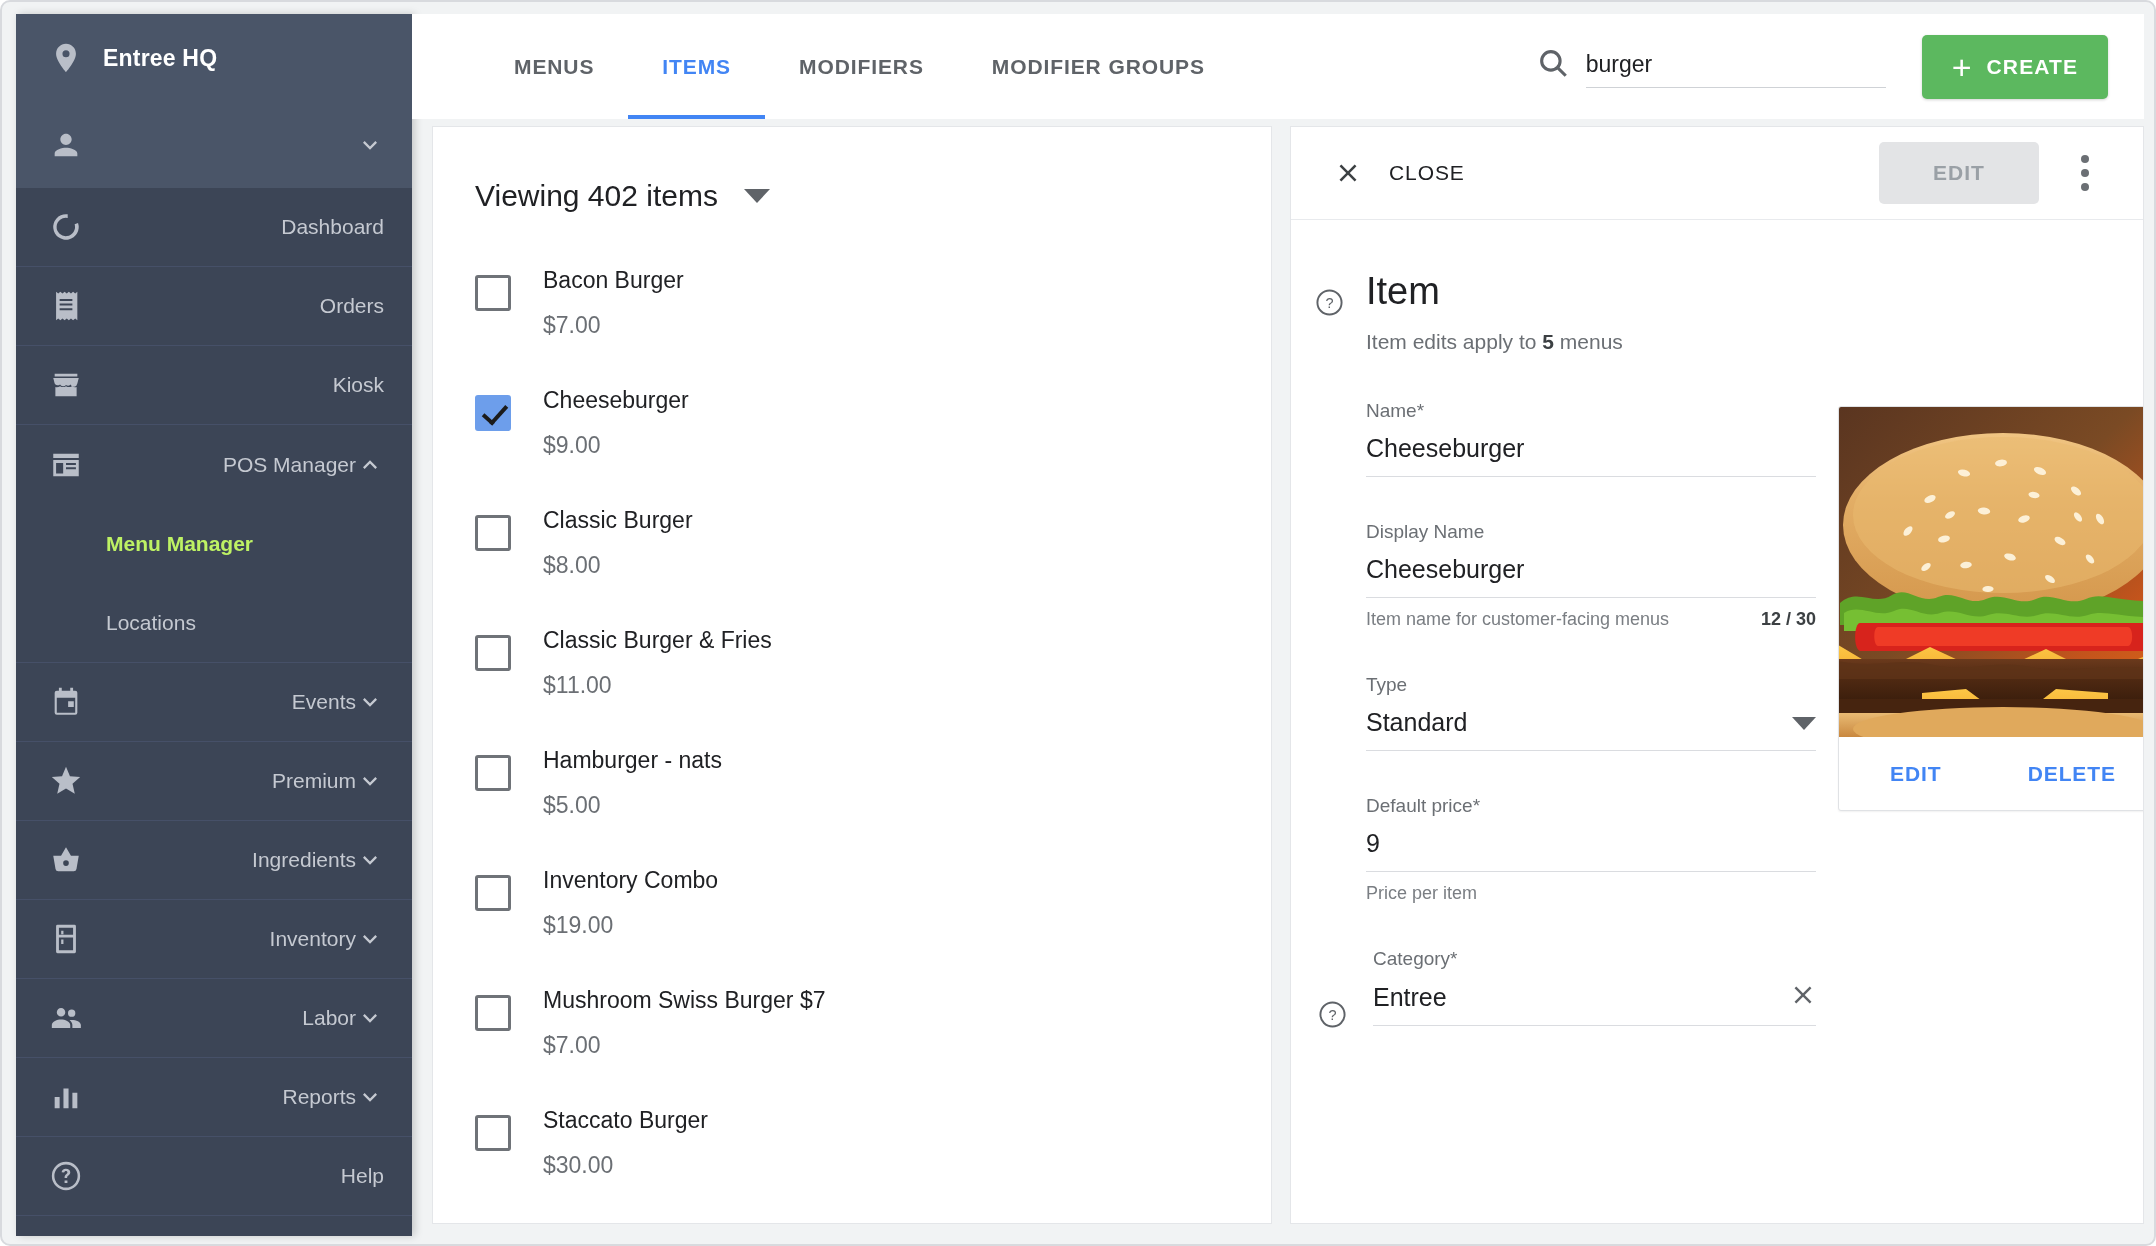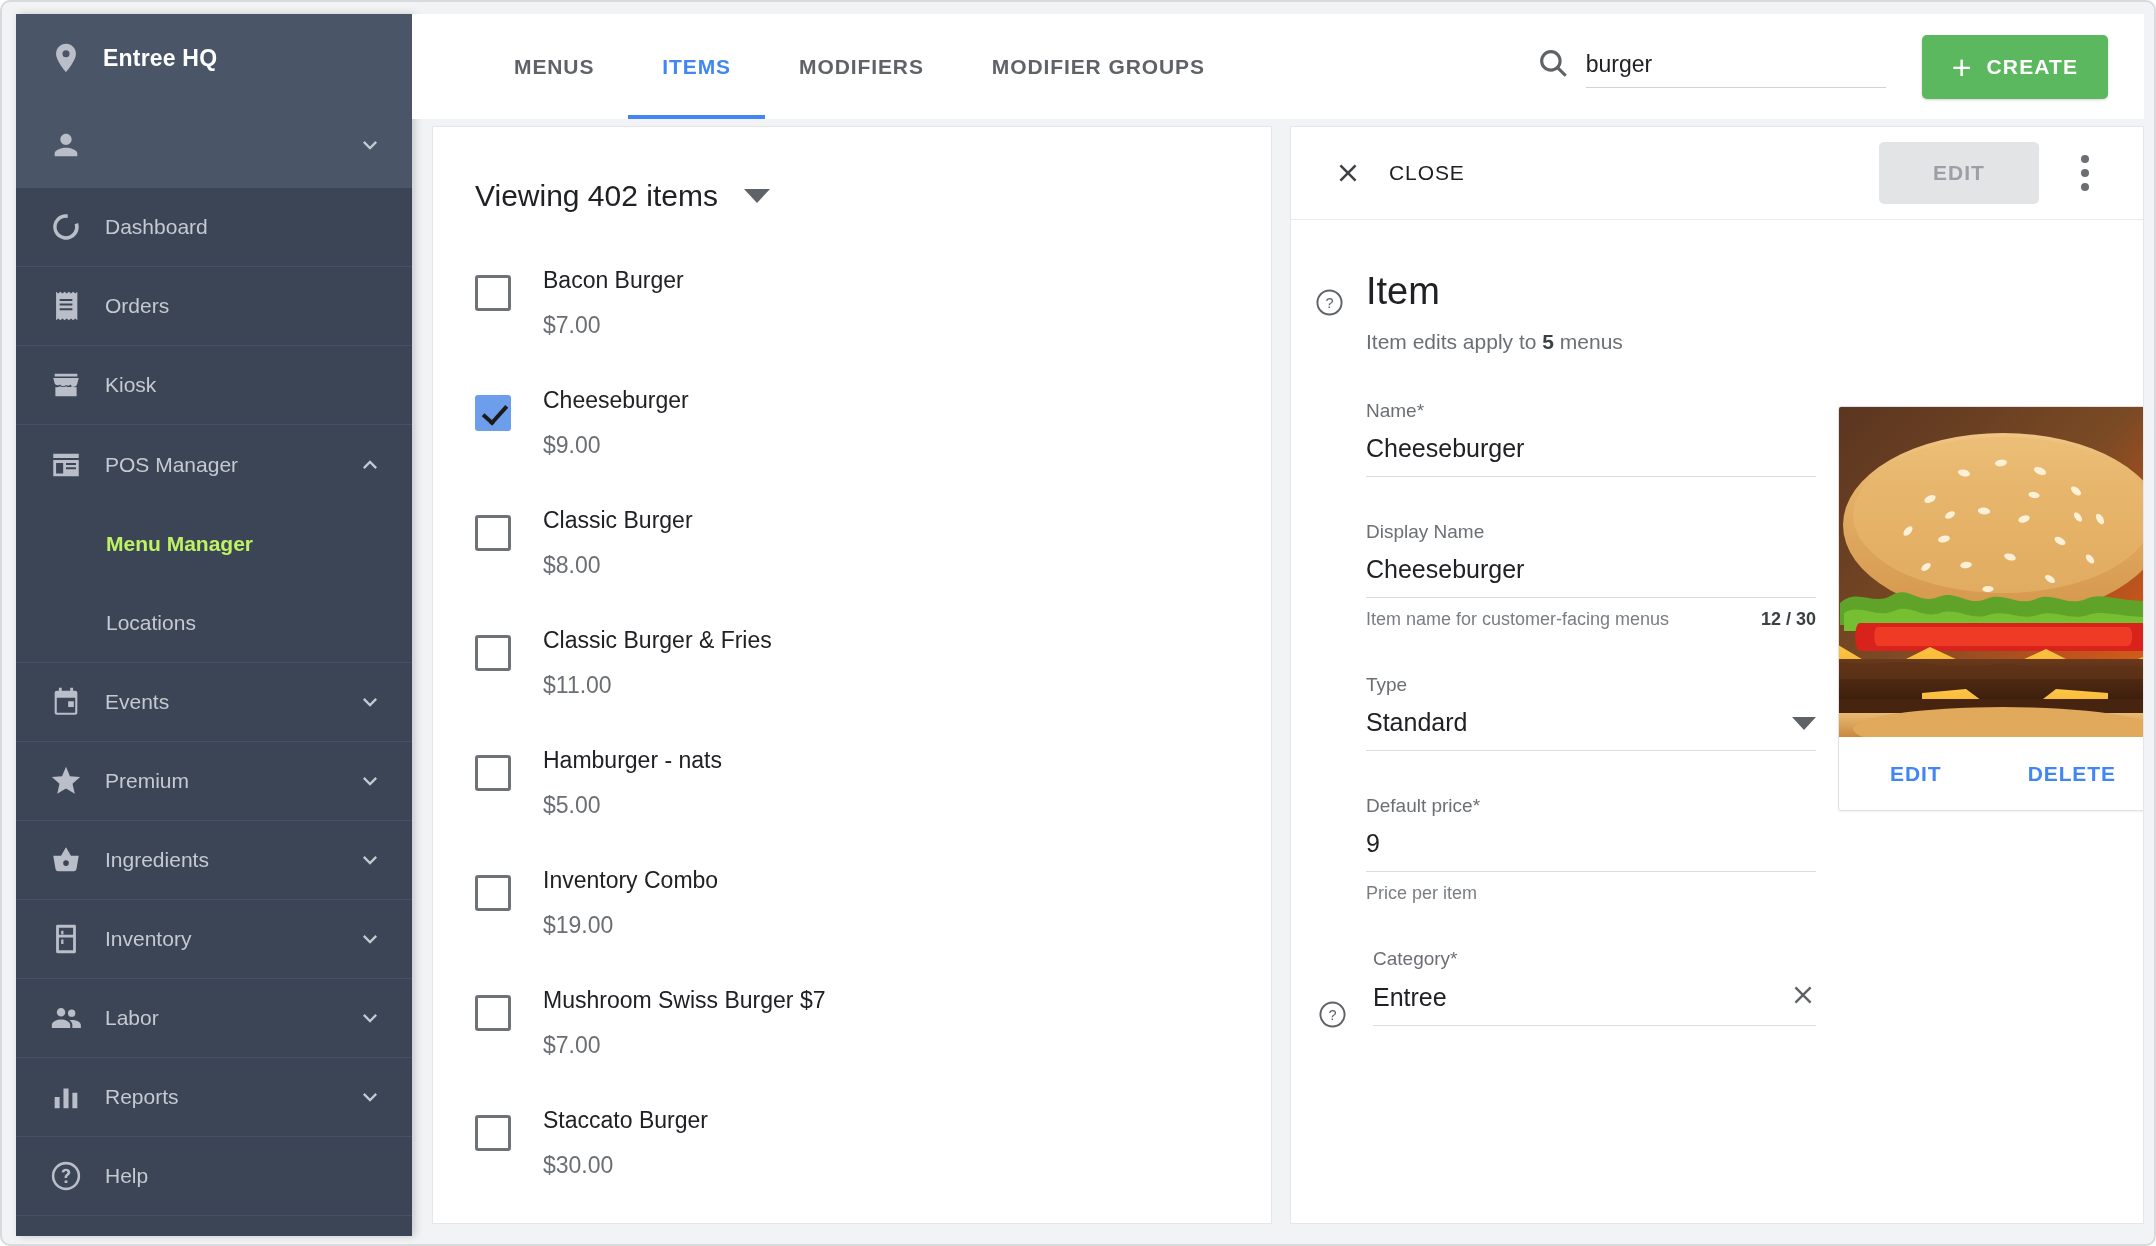--- a/index.html
+++ b/index.html
@@ -44,20 +44,21 @@
   .sb-nav { background: #3c4556; }
   .sb-item {
     height: 79px; display: flex; align-items: center;
     padding-left: 33px; padding-right: 28px;
     border-bottom: 1px solid #465068;
     cursor: pointer;
   }
   .sb-item .lbl {
     color: #c5c9d1; font-size: 21px; margin-left: 22px; flex: 1;
     white-space: nowrap;
+    text-align: right;
   }
   .sb-sub {
     height: 79px; display: flex; align-items: center;
     padding-left: 90px; cursor: pointer;
   }
   .sb-sub .lbl { font-size: 21px; color: #c5c9d1; }
   .sb-sub.active .lbl { color: #bef264; font-weight: bold; }
   .sb-group-open { border-bottom: none; }
   .sb-sub-wrap { border-bottom: 1px solid #465068; }
 

